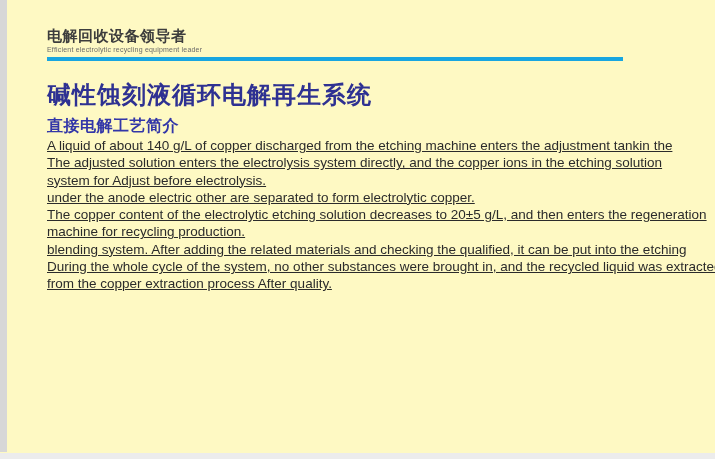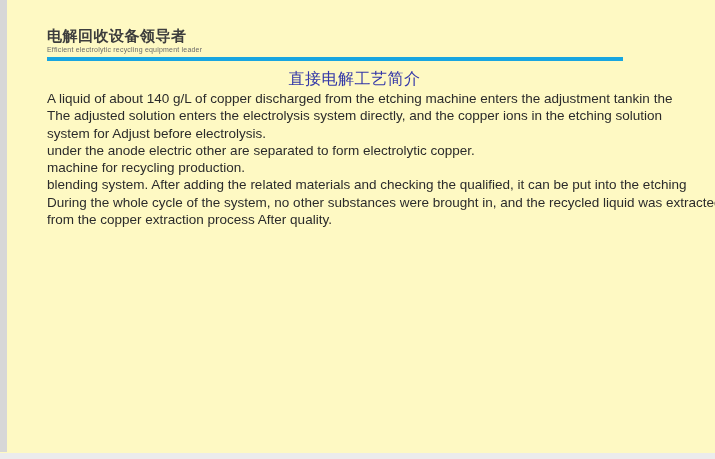--- a/index.html
+++ b/index.html
@@ -63,37 +63,37 @@
     font-size: 24px;
     line-height: 26px;
     font-weight: bold;
     color: #2e3192;
     letter-spacing: 1px;
   }
   .subtitle {
     margin-top: 9px;
     font-size: 16px;
     line-height: 17px;
-    font-weight: normal;
+    font-weight: bold;
     color: #3236a8;
     letter-spacing: 0.5px;
-    text-align: center;
   }
   .cn-block {
     margin-top: 6px;
     color: #3a3a3a;
   }
   .cn-block .line {
     font-size: 14.5px;
     line-height: 21.5px;
     white-space: nowrap;
   }
   .en-block {
     margin-top: 3px;
     color: #2b2b2b;
+    text-decoration: underline;
   }
   .en-block .line {
     font-size: 13.5px;
     line-height: 17.3px;
     white-space: nowrap;
   }
 </style>
 </head>
 <body>
 
@@ -102,29 +102,31 @@
   <div class="edge-bottom"></div>
 
   <div class="content">
 
     <div class="brand">电解回收设备领导者</div>
 
     <div class="tagline">Efficient electrolytic recycling equipment leader</div>
 
     <div class="rule"></div>
 
+    <div class="title">碱性蚀刻液循环电解再生系统</div>
 
     <div class="subtitle">直接电解工艺简介</div>
 
 
     <div class="en-block">
         <div class="line">A liquid of about 140 g/L of copper discharged from the etching machine enters the adjustment tankin the</div>
         <div class="line">The adjusted solution enters the electrolysis system directly, and the copper ions in the etching solution</div>
         <div class="line">system for Adjust before electrolysis.</div>
         <div class="line">under the anode electric other are separated to form electrolytic copper.</div>
+        <div class="line">The copper content of the electrolytic etching solution decreases to 20±5 g/L, and then enters the regeneration</div>
         <div class="line">machine for recycling production.</div>
         <div class="line">blending system. After adding the related materials and checking the qualified, it can be put into the etching</div>
         <div class="line">During the whole cycle of the system, no other substances were brought in, and the recycled liquid was extracted</div>
         <div class="line">from the copper extraction process After quality.</div>
       </div>
 
   </div>
 </div>
 
 </body></html>

